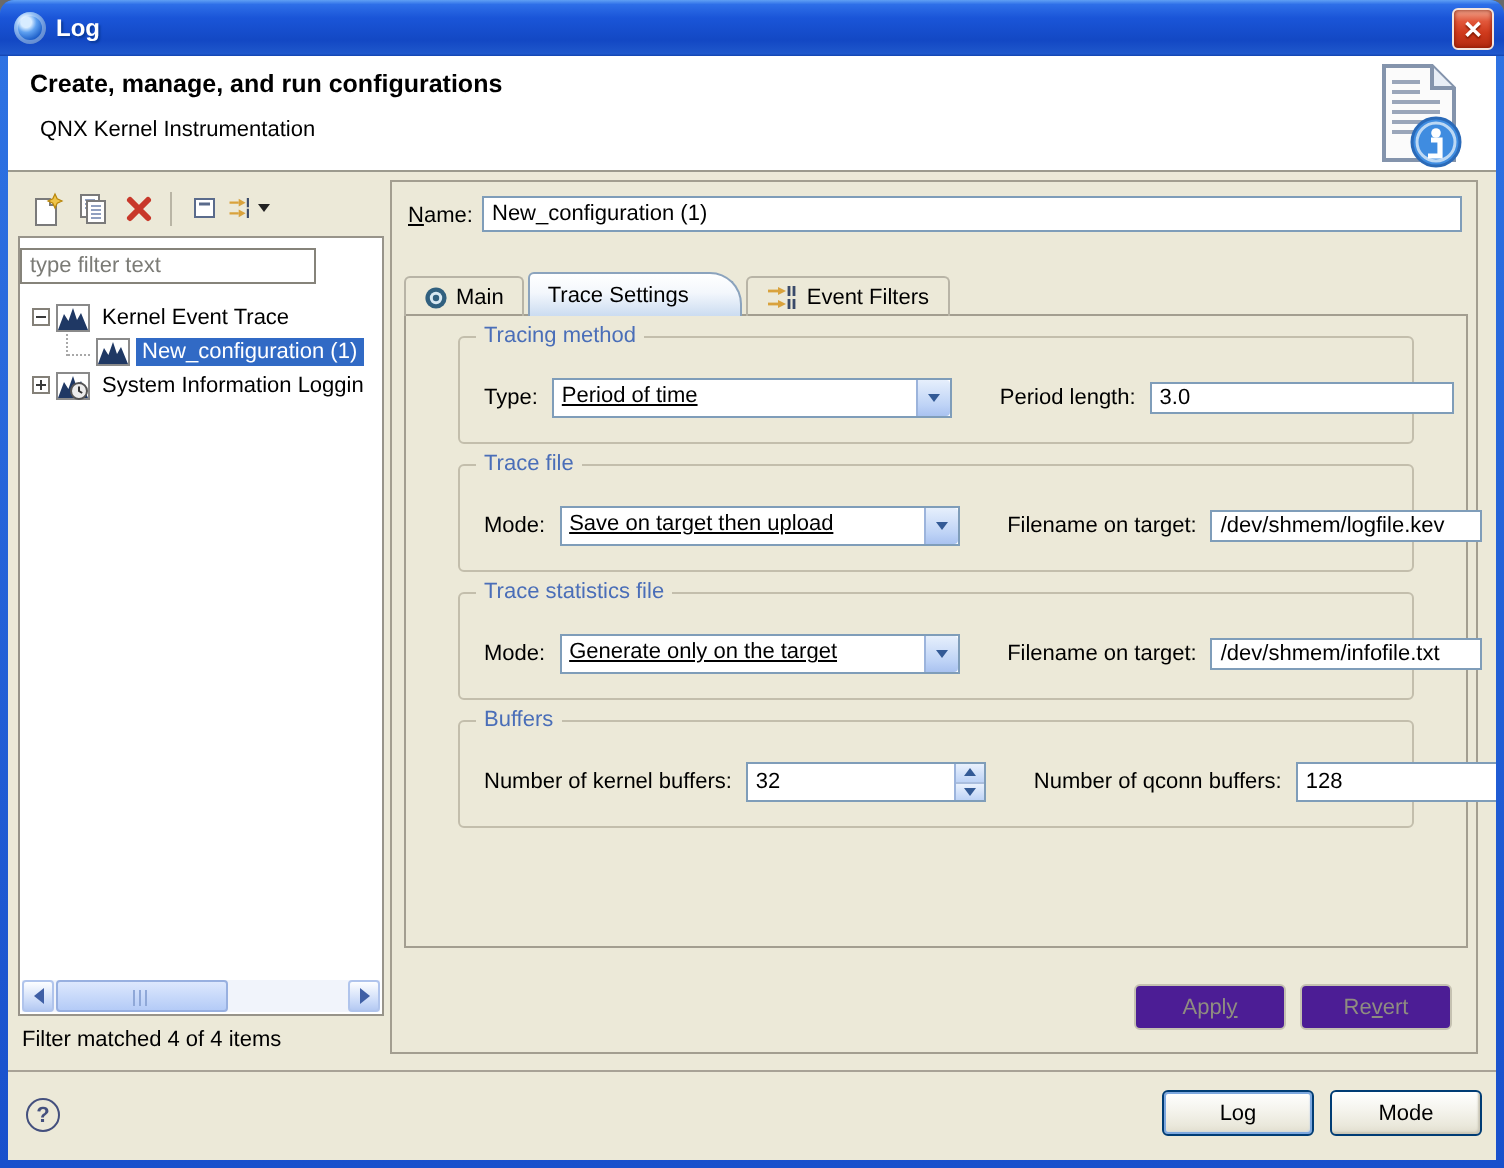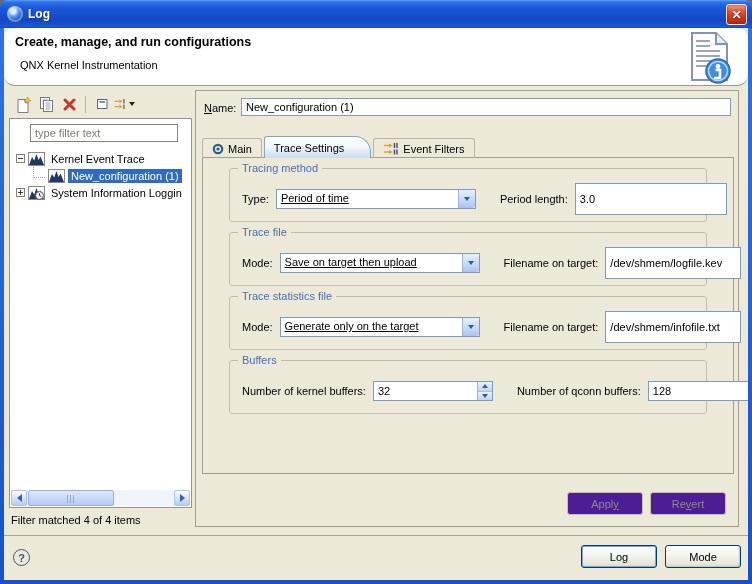--- a/index.html
+++ b/index.html
@@ -21,36 +21,36 @@
   .close-btn { position:absolute; right:5px; top:4px; width:21px; height:21px; border-radius:3px;
     background:linear-gradient(180deg,#f0a68e 0%,#e1573a 30%,#cf3a1c 60%,#b22a10 100%);
     border:1px solid #f4e4dc; box-shadow:inset 0 0 2px #7e1600;
     display:flex; align-items:center; justify-content:center; cursor:pointer; }
   .close-btn .x { color:#fff; font-weight:bold; font-size:12px; line-height:1; text-shadow:0 1px 1px #801800; }
 
   .inner { position:absolute; left:4px; right:4px; top:28px; bottom:4px; background:#ECE9D8; overflow:hidden; }
 
   
   .header { position:absolute; left:0; top:0; width:100%; height:58px; background:#fff;
-    border-bottom:1px solid #9c9a8e;border-radius:11px; }
+    border-bottom:1px solid #9c9a8e; }
   .h-title { position:absolute; left:11px; top:7px; font-size:12.5px; font-weight:bold; }
   .h-sub  { position:absolute; left:16px; top:31px; }
   .h-icon { position:absolute; right:6px; top:2px; }
 
   
   .toolbar { position:absolute; left:8px; top:64px; height:24px; display:flex; align-items:center; }
   .tool-btn { width:23px; height:22px; display:flex; align-items:center; justify-content:center;
     border:1px solid transparent; border-radius:2px; cursor:pointer; }
   .tool-sep { width:1px; height:17px; background:#b9b5a5; margin:0 4px; }
   .caret-down { width:0; height:0; border-left:3.5px solid transparent; border-right:3.5px solid transparent;
     border-top:4px solid #222; margin-left:2px; }
 
   .tree-box { position:absolute; left:5px; top:90px; width:183px; height:390px;
     background:#fff; border:1px solid #98948a; }
-  .filter-input { position:absolute; left:20px; top:5px; width:148px; height:18px;
+  .filter-input { position:absolute; left:0; top:5px; width:148px; height:18px;
     border:1px solid #86837a; font-family:inherit; font-size:11px; color:#7b7b76; padding:3px 4px; }
   .tree { position:absolute; left:0; top:31px; right:0; }
   .tree-row { height:17px; display:flex; align-items:center; white-space:nowrap; overflow:hidden; }
   .tree-row .lbl { padding:1px 3px; }
   .tree-row.sel .lbl { background:#316AC5; color:#fff; }
   .expander { width:9px; height:9px; border:1px solid #848078; background:#fff; position:relative; flex:none; }
   .expander::before { content:""; position:absolute; left:1px; right:1px; top:3px; height:1px; background:#3a3a3a; }
   .expander.plus::after { content:""; position:absolute; left:3px; top:1px; bottom:1px; width:1px; background:#3a3a3a; }
   .guide { flex:none; width:12px; height:14px; border-left:1px dotted #a8a8a8; border-bottom:1px dotted #a8a8a8;
     margin-bottom:10px; }
@@ -90,21 +90,21 @@
   .grp-row { display:flex; align-items:center; height:100%; padding:8px 12px 0; }
   .flabel { white-space:nowrap; margin-right:7px; }
   .gap { width:24px; flex:none; }
 
   .combo { display:flex; width:200px; height:20px; border:1px solid #7F9DB9; background:#fff; flex:none; cursor:pointer;text-decoration:underline; }
   .combo-text { flex:1; padding:2px 4px; white-space:nowrap; overflow:hidden; }
   .combo-btn { flex:none; width:17px; border-left:1px solid #9cb4dc; border-radius:0 2px 2px 0;
     background:linear-gradient(180deg,#e6effc,#bed3f6 70%,#a9c2f0); display:flex; align-items:center; justify-content:center; }
   .combo-btn .v { width:0; height:0; border-left:3.5px solid transparent; border-right:3.5px solid transparent; border-top:4.5px solid #335a96; }
 
-  .txt { height:32px; border:1px solid #7F9DB9; font-family:inherit; font-size:11px; padding:1px 4px; background:#fff; }
+  .txt { height:16px; border:1px solid #7F9DB9; font-family:inherit; font-size:11px; padding:1px 4px; background:#fff; }
   .txt.grow { flex:1; }
   .txt.fname { width:136px; flex:none; }
 
   .spin { display:flex; width:120px; height:20px; border:1px solid #7F9DB9; background:#fef9c3; flex:none; }
   .spin.grow { flex:1; width:auto; }
   .spin input { flex:1; min-width:0; border:none; outline:none; font-family:inherit; font-size:11px; padding:1px 4px; }
   .spin-btns { flex:none; width:15px; display:flex; flex-direction:column; border-left:1px solid #9cb4dc; }
   .spin-btn { flex:1; background:linear-gradient(180deg,#e9f1fd,#bed3f6); display:flex; align-items:center; justify-content:center; cursor:pointer; }
   .spin-btn + .spin-btn { border-top:1px solid #aabede; }
   .tri-up { width:0; height:0; border-left:3px solid transparent; border-right:3px solid transparent; border-bottom:4px solid #335a96; }

